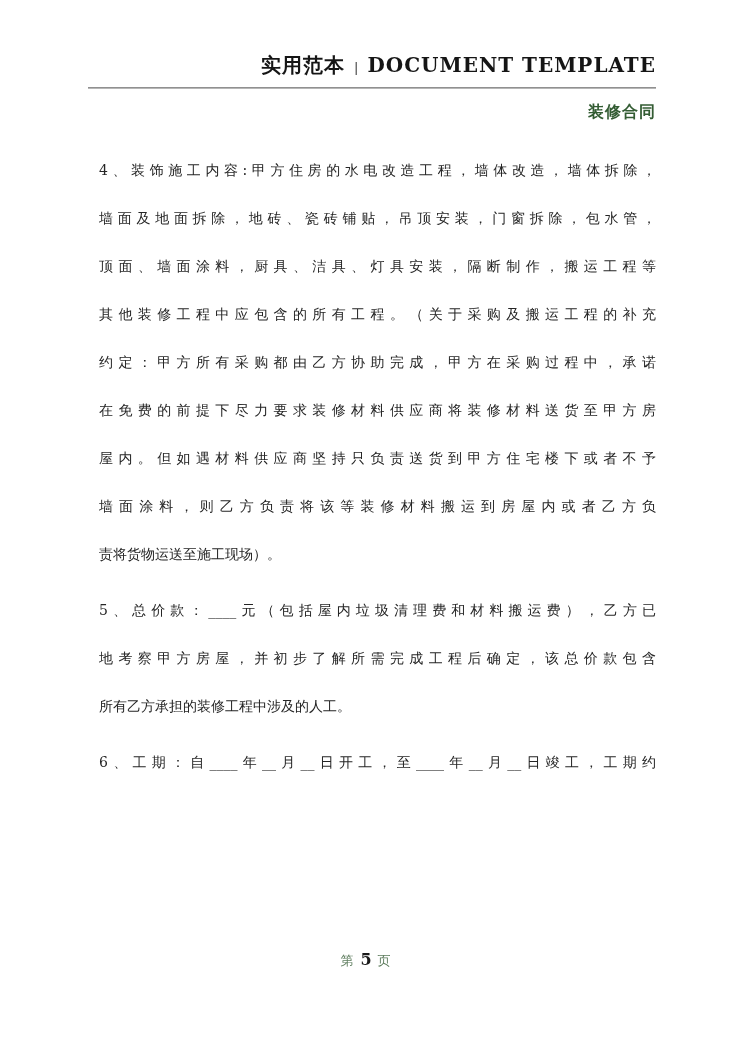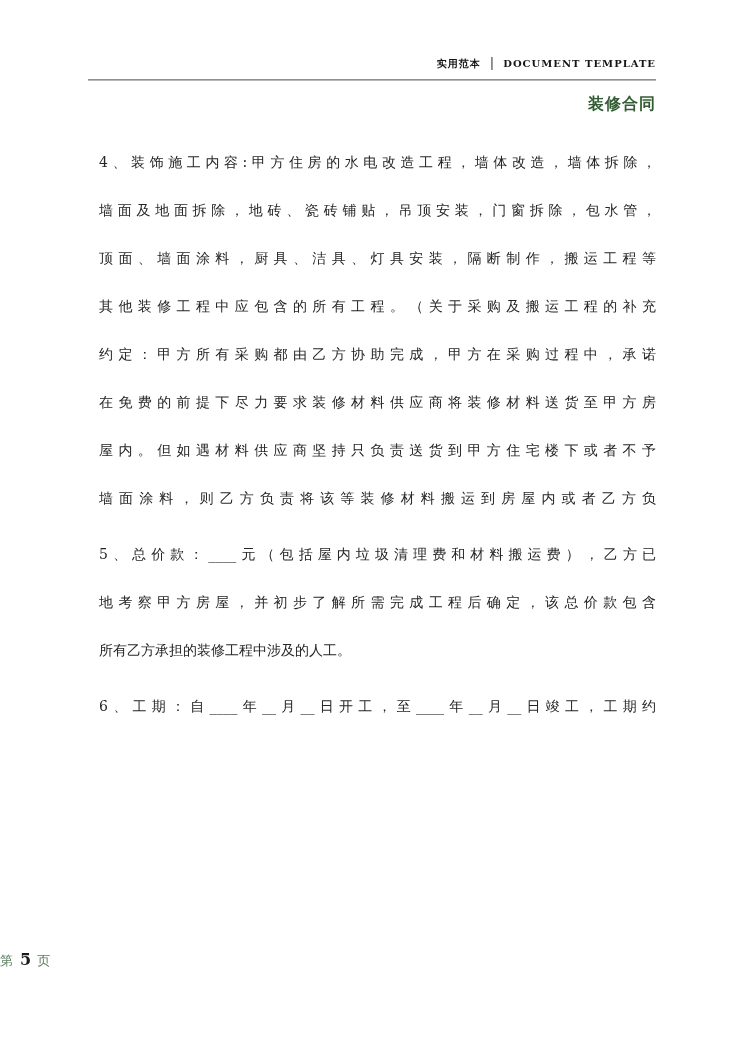--- a/index.html
+++ b/index.html
@@ -23,21 +23,21 @@
     width:557px;
   }
   
   .header{
     padding-top:52px;
     text-align:right;
     white-space:nowrap;
   }
   .brand-zh,.brand-en{
     font-weight:bold;
-    font-size:10px;
+    font-size:20px;
     color:#151515;
     letter-spacing:1px;
   }
   .brand-sep{
     font-size:13px;
     color:#333;
     margin:0 9px;
   }
   .header-rule{
     margin-top:8px;
@@ -78,20 +78,21 @@
     word-break:break-all;
   }
   .line-short{
     text-align:left;
   }
   
   .footer{
     position:absolute;
     left:0;right:12px;
     top:950px;
+    text-align:center;
     white-space:nowrap;
   }
   .footer .pg-prefix,.footer .pg-suffix{
     font-size:13px;
     color:var(--footer-green);
     letter-spacing:1px;
   }
   .footer .pg-number{
     font-size:16px;
     font-weight:bold;
@@ -115,20 +116,21 @@
   <div class="contract-body">
       <div class="para">
         <div class="line line-full">4、装饰施工内容:甲方住房的水电改造工程，墙体改造，墙体拆除，</div>
         <div class="line line-full">墙面及地面拆除，地砖、瓷砖铺贴，吊顶安装，门窗拆除，包水管，</div>
         <div class="line line-full">顶面、墙面涂料，厨具、洁具、灯具安装，隔断制作，搬运工程等</div>
         <div class="line line-full">其他装修工程中应包含的所有工程。（关于采购及搬运工程的补充</div>
         <div class="line line-full">约定：甲方所有采购都由乙方协助完成，甲方在采购过程中，承诺</div>
         <div class="line line-full">在免费的前提下尽力要求装修材料供应商将装修材料送货至甲方房</div>
         <div class="line line-full">屋内。但如遇材料供应商坚持只负责送货到甲方住宅楼下或者不予</div>
         <div class="line line-full">墙面涂料，则乙方负责将该等装修材料搬运到房屋内或者乙方负</div>
+        <div class="line line-short">责将货物运送至施工现场）。</div>
       </div>
       <div class="para">
         <div class="line line-full">5、总价款：____元（包括屋内垃圾清理费和材料搬运费），乙方已</div>
         <div class="line line-full">地考察甲方房屋，并初步了解所需完成工程后确定，该总价款包含</div>
         <div class="line line-short">所有乙方承担的装修工程中涉及的人工。</div>
       </div>
       <div class="para">
         <div class="line line-full">6、工期：自____年__月__日开工，至____年__月__日竣工，工期约</div>
       </div>
     </div>

